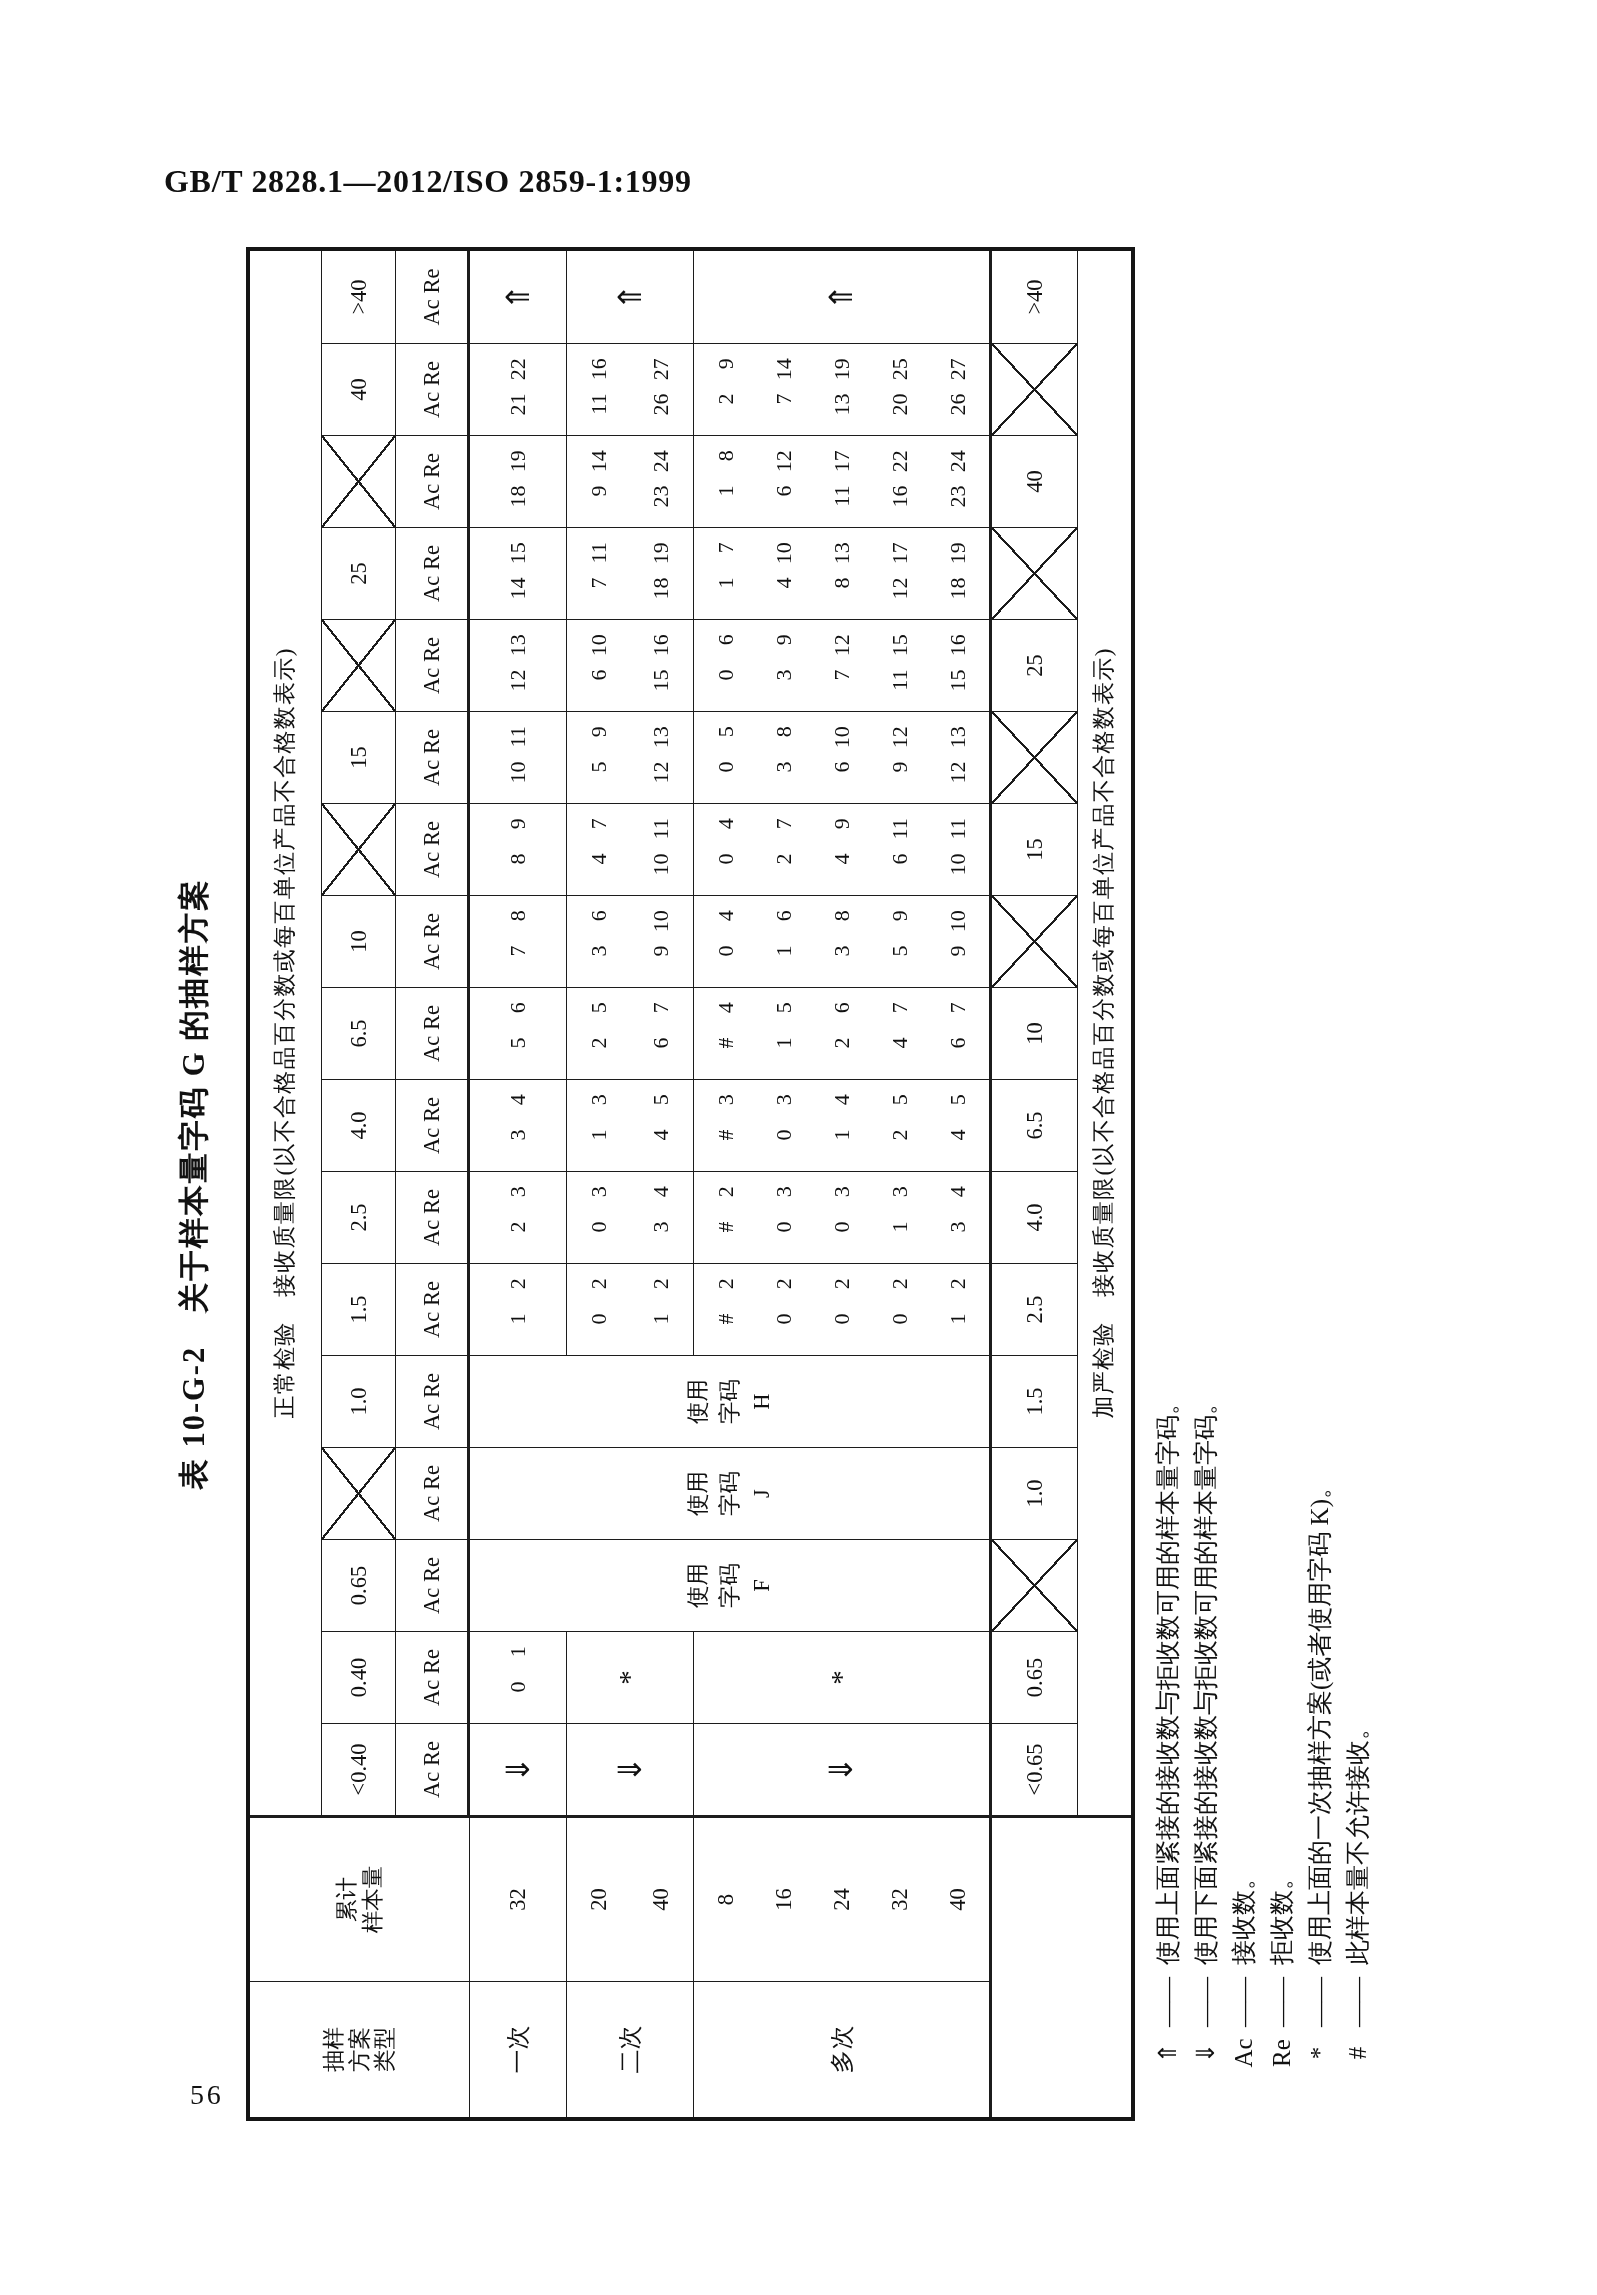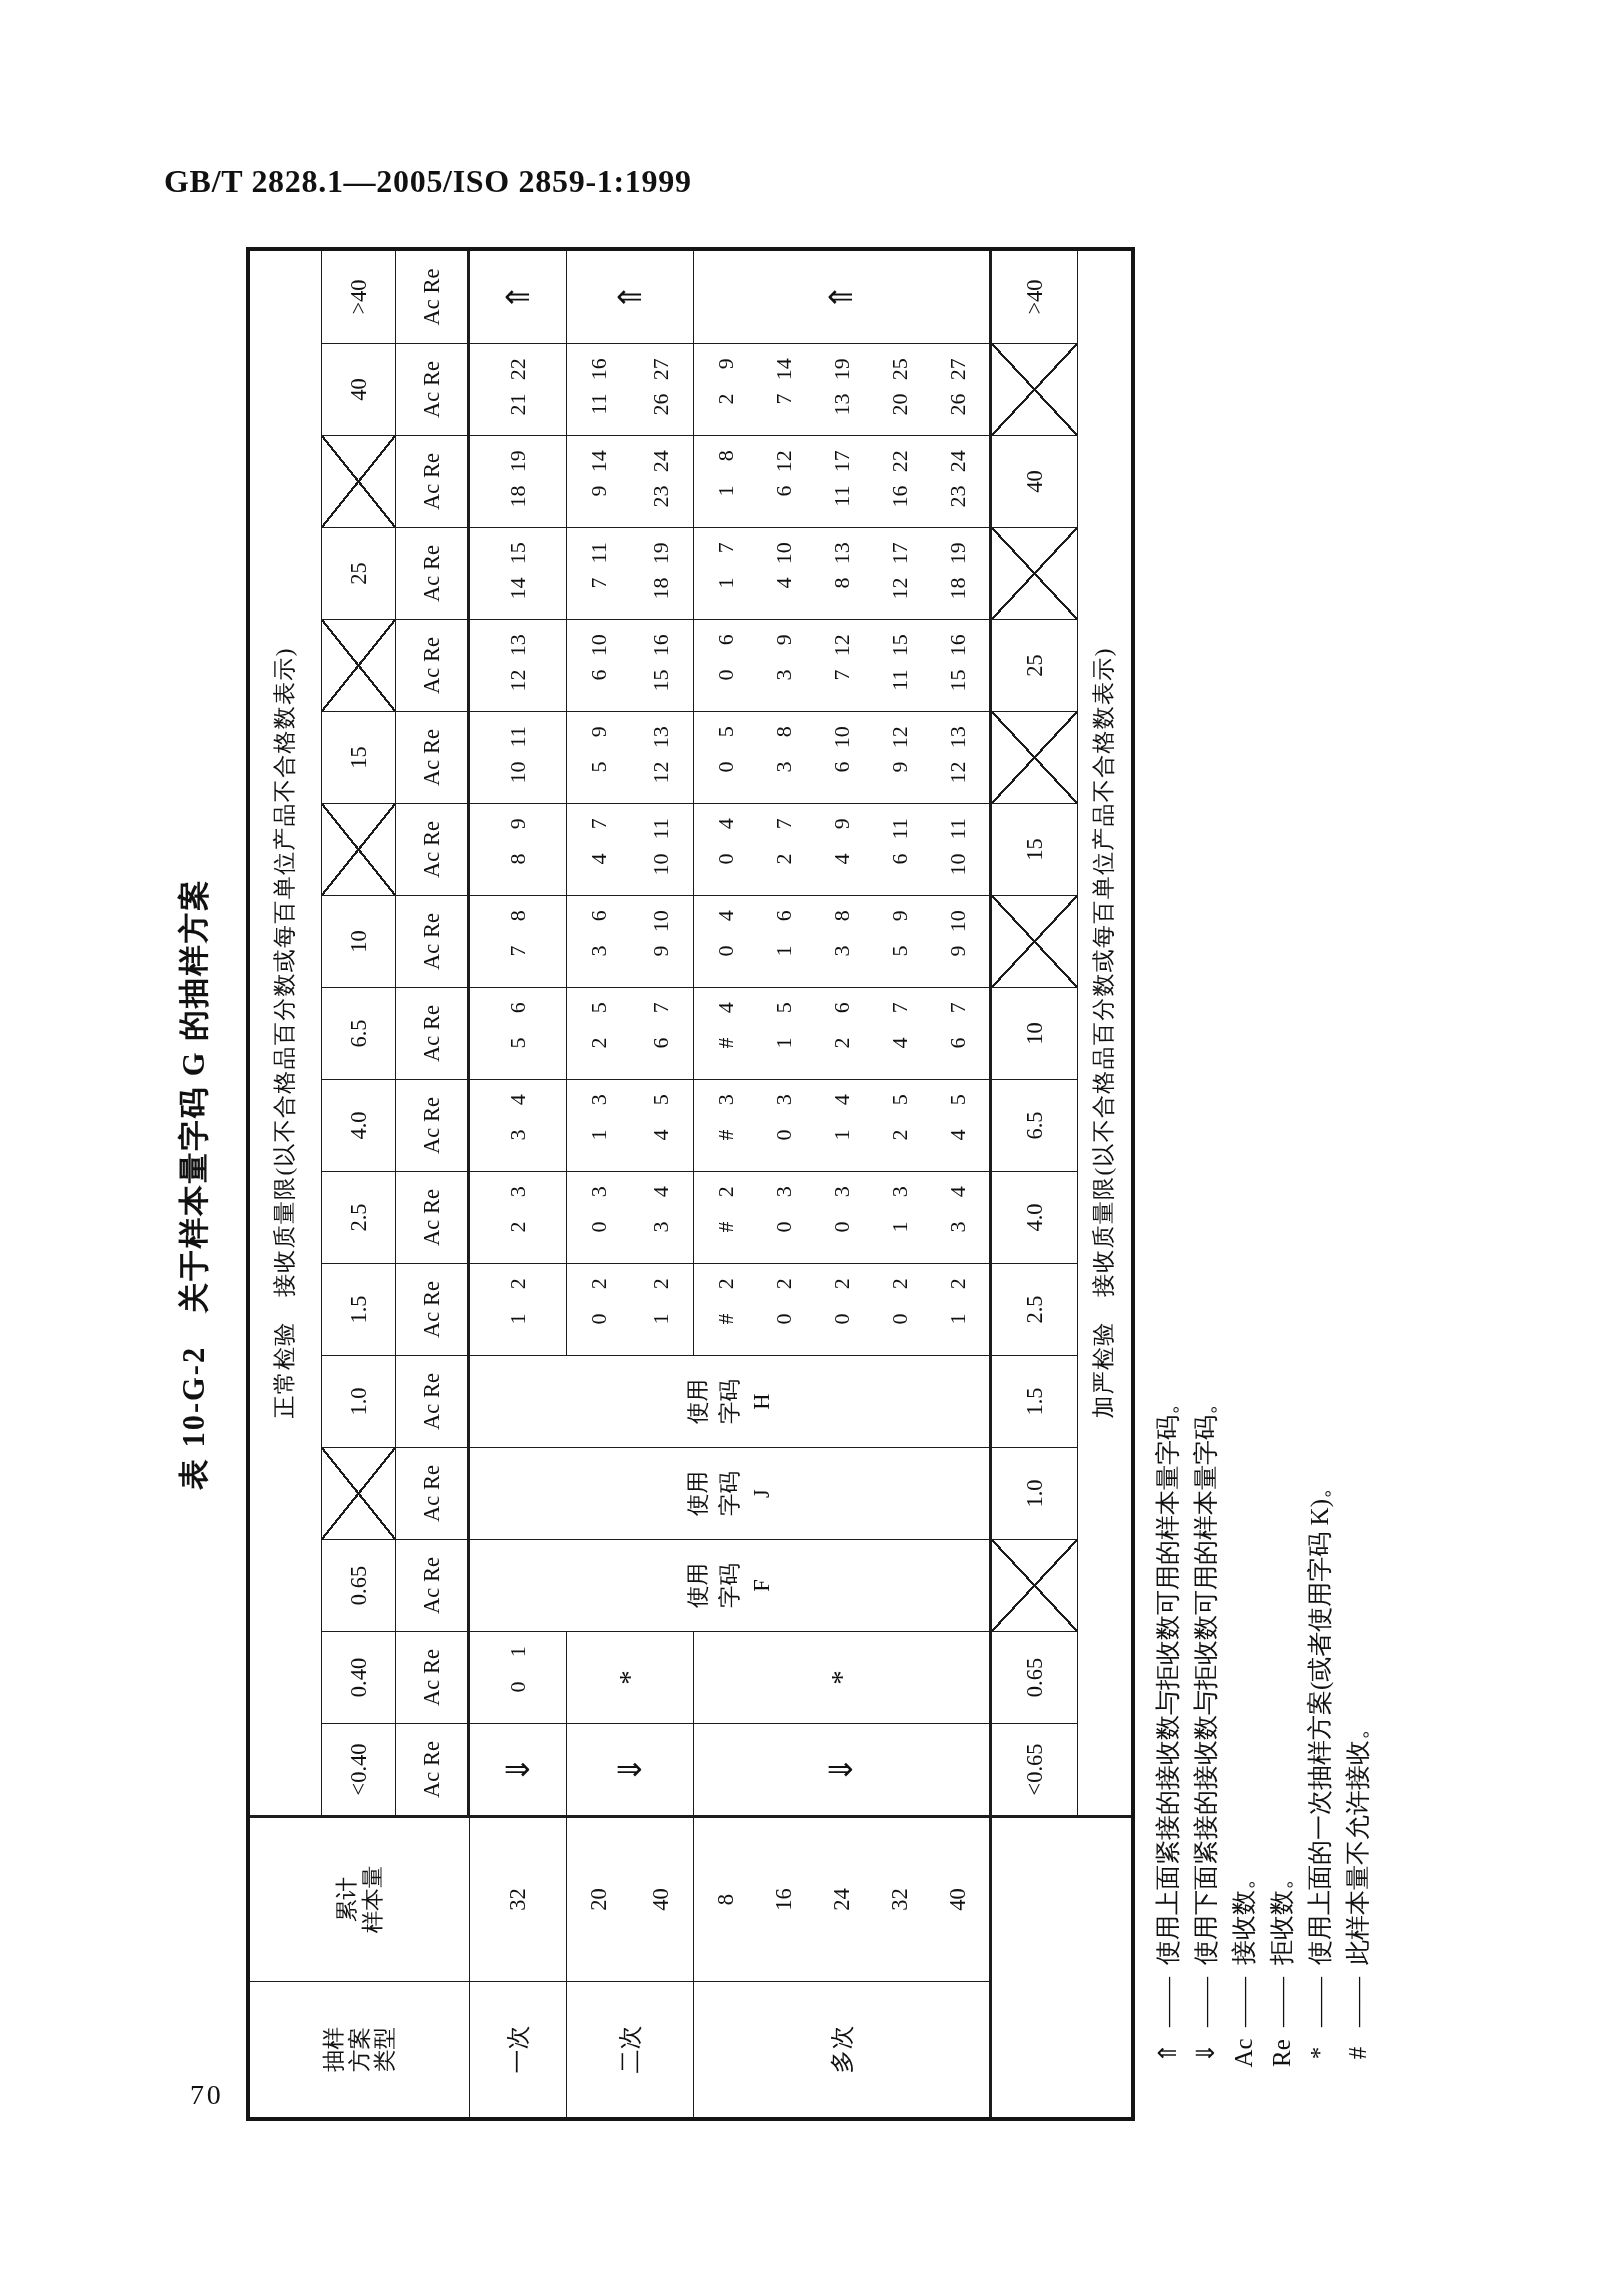--- a/index.html
+++ b/index.html
@@ -41,22 +41,22 @@
   .stack{line-height:32px;font-size:23px}
   #fns{position:absolute;left:46px;top:1002px}
   .fn{font-size:25px;line-height:38px;white-space:nowrap}
   .fs{display:inline-block;min-width:44px;text-align:center}
   .fd{display:inline-block;margin:0 12px 0 4px}
 </style>
 </head>
 <body>
 
 <div id="page">
-  <div id="docHeader">GB/T 2828.1—2005/ISO 2859-1:1999</div>
-  <div id="pageNum">70</div>
+  <div id="docHeader">GB/T 2828.1—2012/ISO 2859-1:1999</div>
+  <div id="pageNum">56</div>
 
   <div id="rot">
     <div id="tbTitle">表 10-G-2　关于样本量字码 G 的抽样方案</div>
     <div id="grid">
         <div class="c" style="grid-area: 1 / 1 / span 3 / span 1;">
           <div class="lines ">
             <div class="bl">抽样</div>
             <div class="bl">方案</div>
             <div class="bl">类型</div>
           </div>

